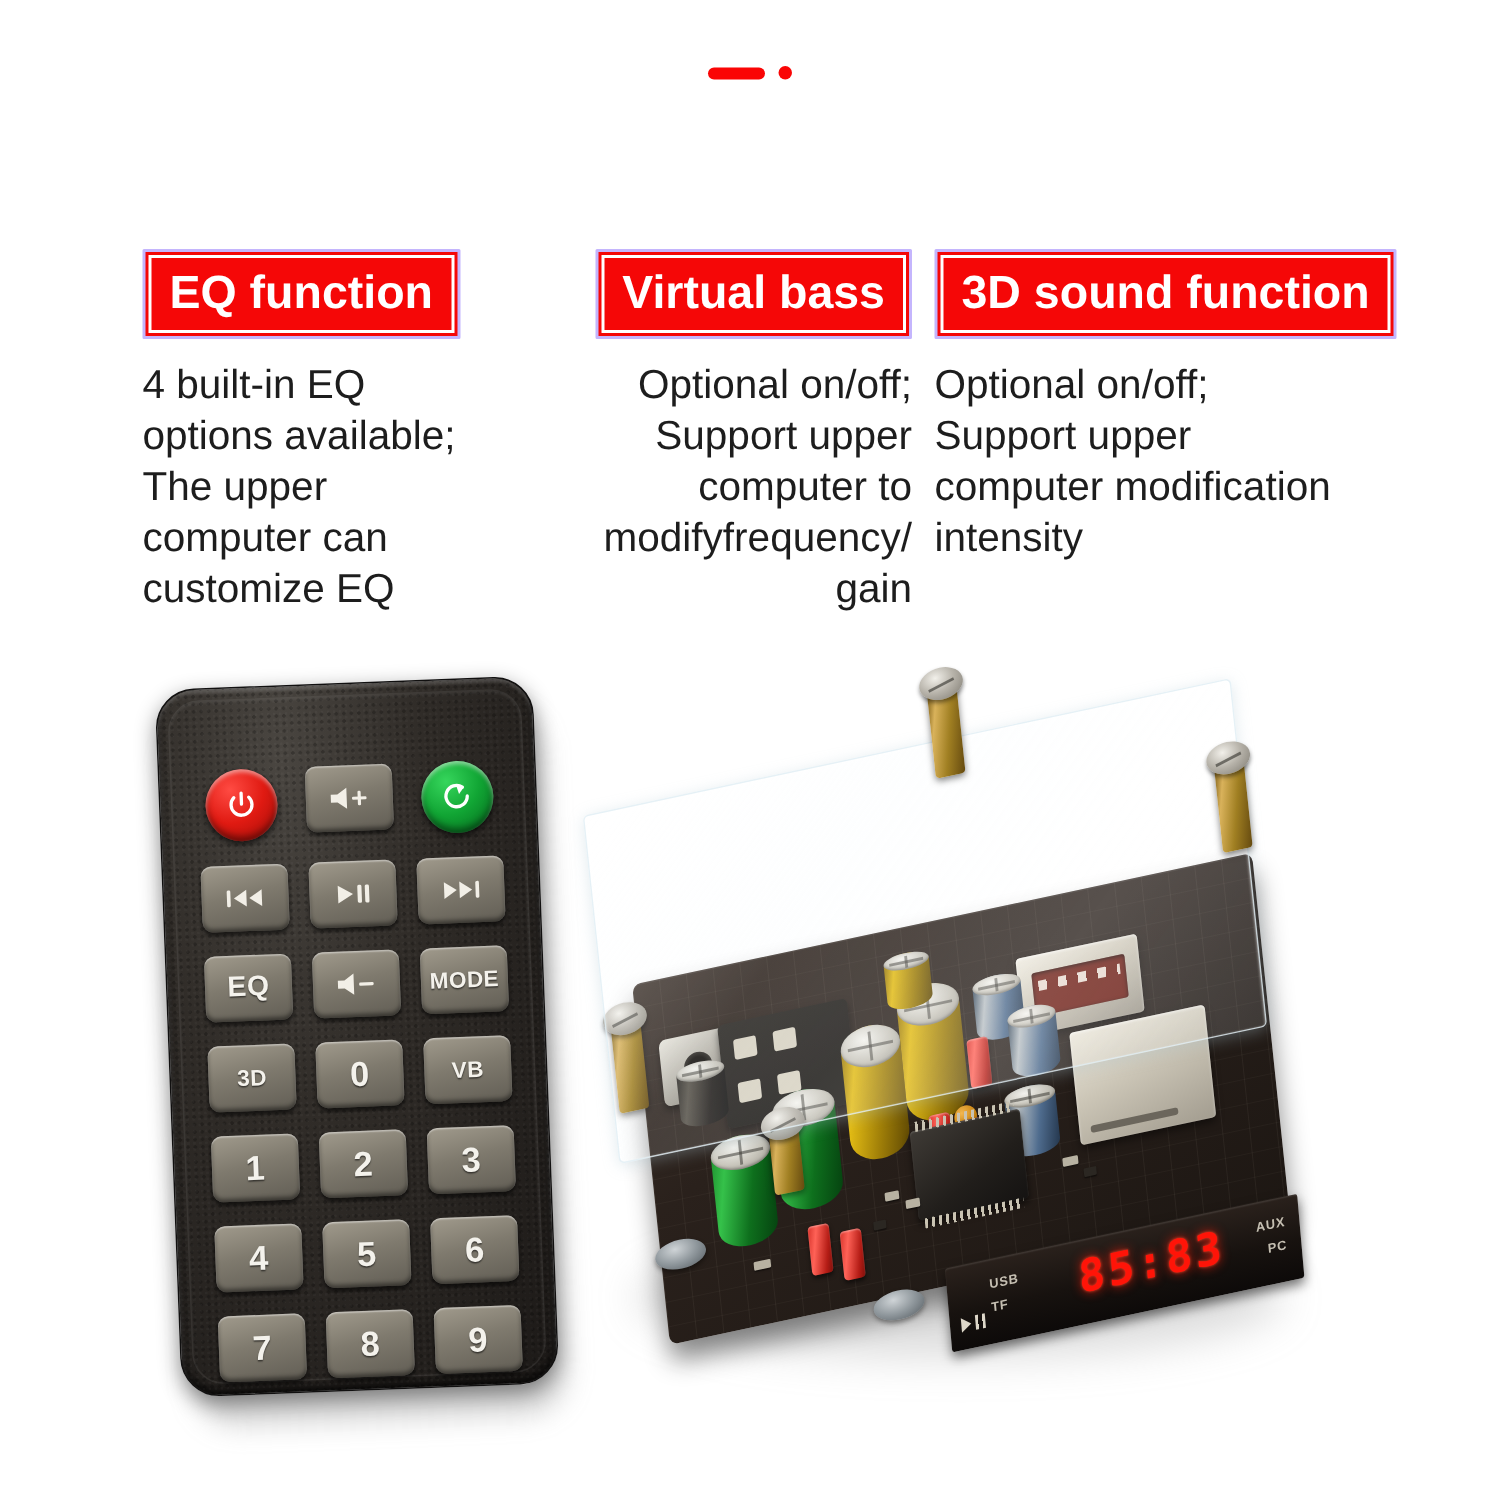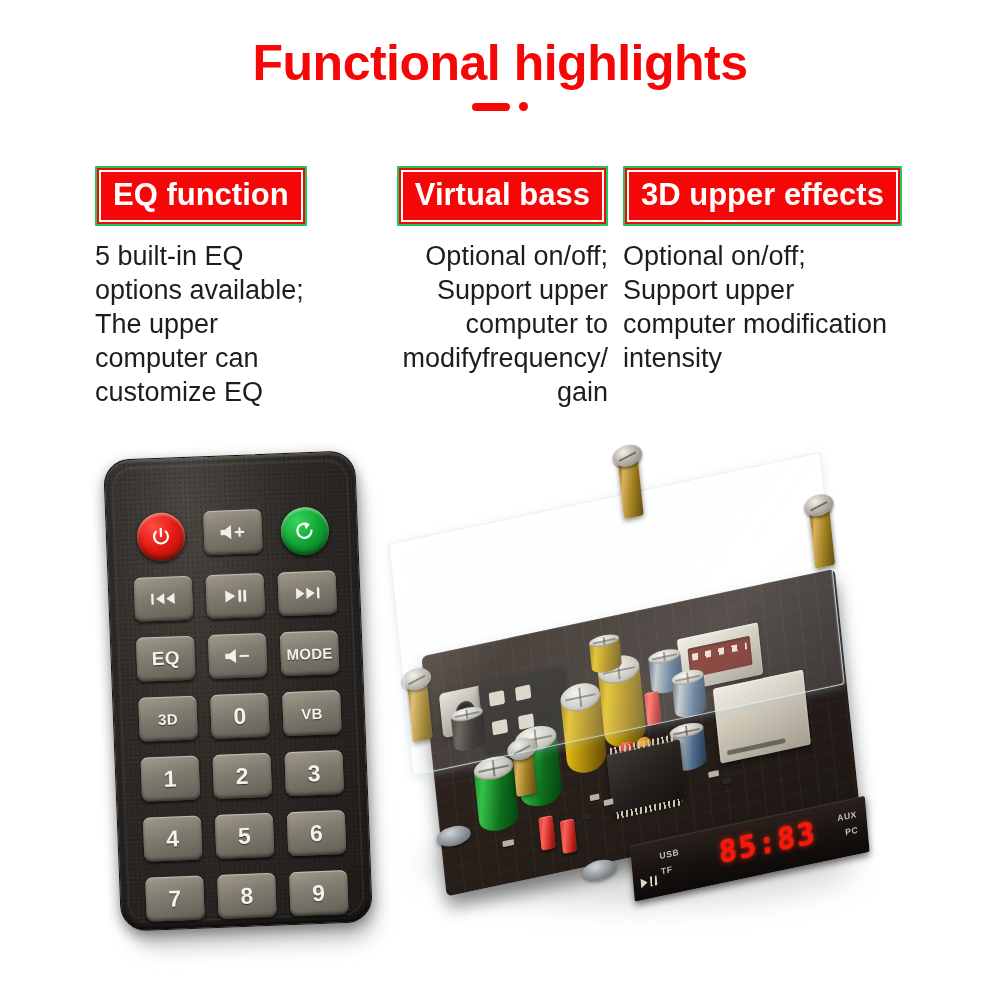--- a/index.html
+++ b/index.html
@@ -64,21 +64,21 @@
     width: 1000px;
     height: 250px;
   }
   .feature {
     position: absolute;
     top: 0;
   }
   .feature-badge {
     display: inline-block;
     background: #f50707;
-    border: 2px solid #22c55e;
+    border: 2px solid #c4b5fd;
     padding: 2px;
     border-radius: 1px;
   }
   .feature-badge-inner {
     border: 2px solid #ffffff;
     padding: 5px 12px 7px 12px;
     color: #ffffff;
     font-size: 31px;
     font-weight: bold;
     line-height: 36px;
@@ -555,54 +555,53 @@
     background: radial-gradient(circle at 34% 30%, #f2b64f 0%, #d08a17 55%, #8c5a08 100%);
     box-shadow: 0 2px 3px rgba(0,0,0,0.45);
   }
 </style>
 </head>
 <body>
 
 <div id="page">
 
   <div id="title-block">
-    <div id="page-title">Functional highlights</div>
     <div id="title-underline">
       <span class="dash"></span>
       <span class="dot"></span>
     </div>
   </div>
 
   <div id="features">
 
     <div class="feature" id="feature-0">
       <div class="feature-badge">
         <div class="feature-badge-inner">EQ function</div>
       </div>
-      <div class="feature-body">5 built-in EQ
+      <div class="feature-body">4 built-in EQ
 options available;
 The upper
 computer can
 customize EQ</div>
     </div>
 
     <div class="feature" id="feature-1">
       <div class="feature-badge">
         <div class="feature-badge-inner">Virtual bass</div>
       </div>
       <div class="feature-body">Optional on/off;
 Support upper
 computer to
 modifyfrequency/
 gain</div>
     </div>
 
     <div class="feature" id="feature-2">
       <div class="feature-badge">
-        <div class="feature-badge-inner">3D upper effects</div>
+        <div class="feature-badge-inner">3D sound function</div>
       </div>
       <div class="feature-body">Optional on/off;
 Support upper
 computer modification
 intensity</div>
     </div>
 
   </div>
 
   <div id="remote-wrap">

